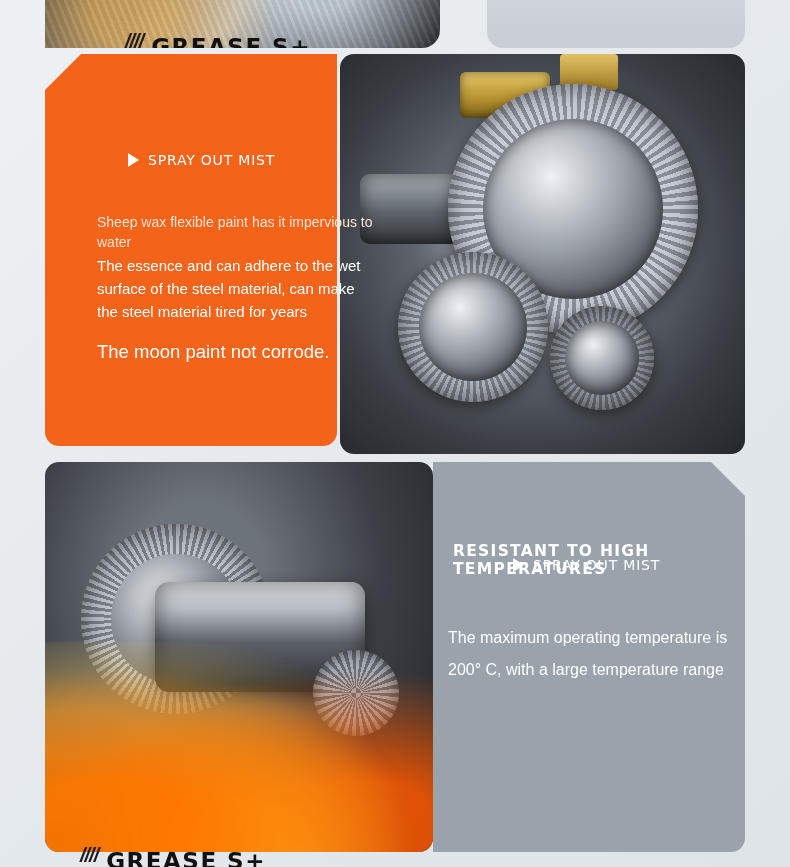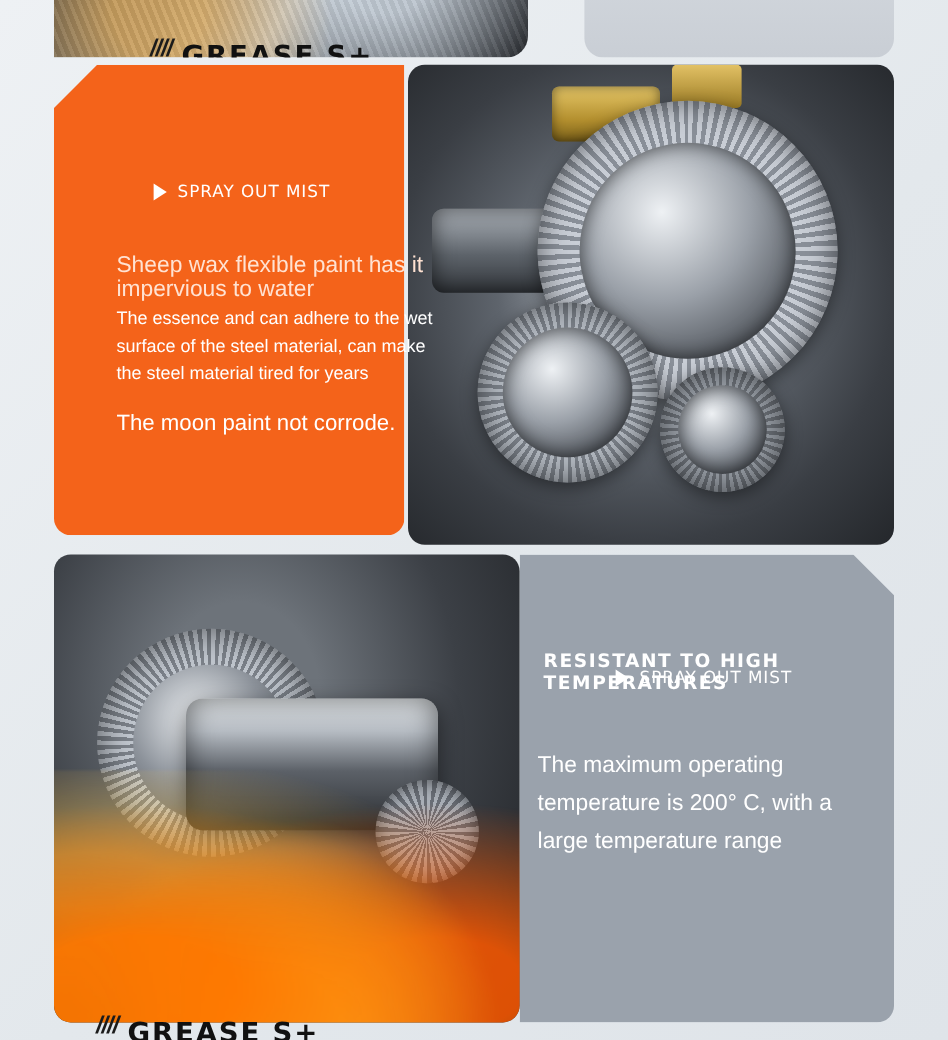--- a/index.html
+++ b/index.html
@@ -151,21 +151,21 @@
     color:#ffffff; font-size: 14px; letter-spacing: .8px;
     display:flex; align-items:center;
     font-family: "DejaVu Sans", sans-serif;
   }
   .p2-body {
     position:absolute; left: 52px; top: 158px;
     width: 280px;
     color:#ffffff;
   }
   .p2-small {
-    font-size: 19px; line-height: 20px; color:#ffe2d2;
+    font-size: 14px; line-height: 20px; color:#ffe2d2;
   }
   .p2-mid {
     font-size: 15px; line-height: 23px; margin-top: 2px; color:#fff;
   }
   .p2-big {
     font-size: 18.5px; line-height: 30px; margin-top: 14px; color:#fff;
   }
   .p2-brand {
     left: 490px; top: 427px;
     color:#fff;
@@ -236,21 +236,21 @@
   }
   .p3-sub {
     position:absolute; left: 468px; top: 95px;
     color:#ffffff; font-size: 14px; letter-spacing: .8px;
     display:flex; align-items:center;
     font-family: "DejaVu Sans", sans-serif;
   }
   .p3-body {
     position:absolute; left: 403px; top: 160px;
     width: 290px;
-    color:#ffffff; font-size: 19px; line-height: 32px;
+    color:#ffffff; font-size: 16px; line-height: 32px;
   }
   .p3-brand {
     left: 80px; top: 836px;
     color:#1b1b1b;
   }
   .p3-brand .slashes { font-size: 20px; color:#1b1b1b; }
   .p3-brand .brand-text { font-size: 23px; color:#111; }
 </style>
 </head>
 <body>

